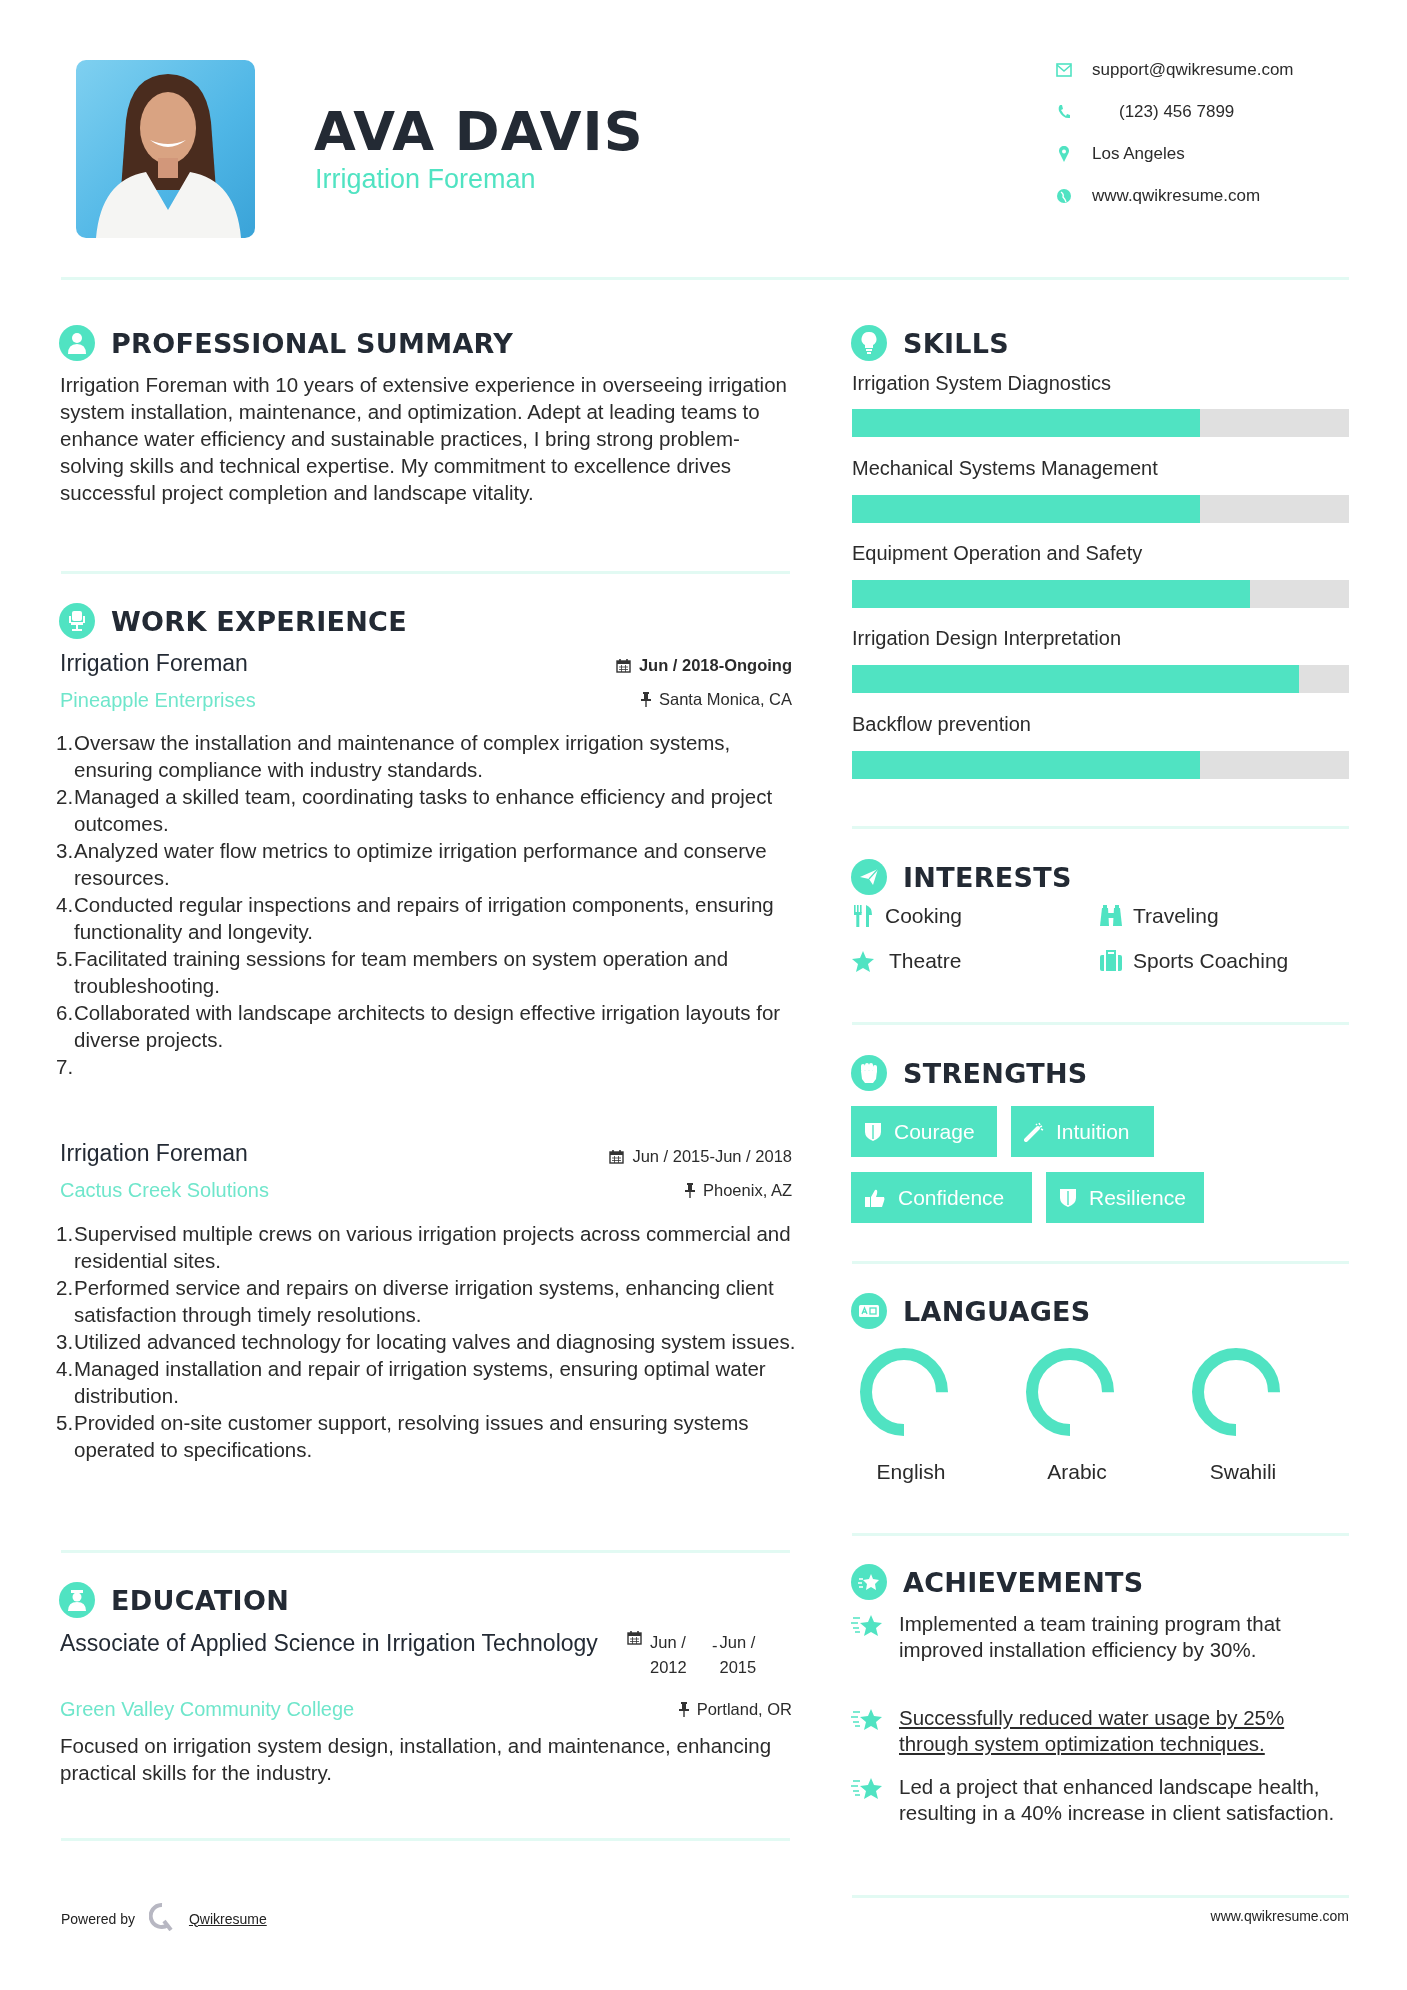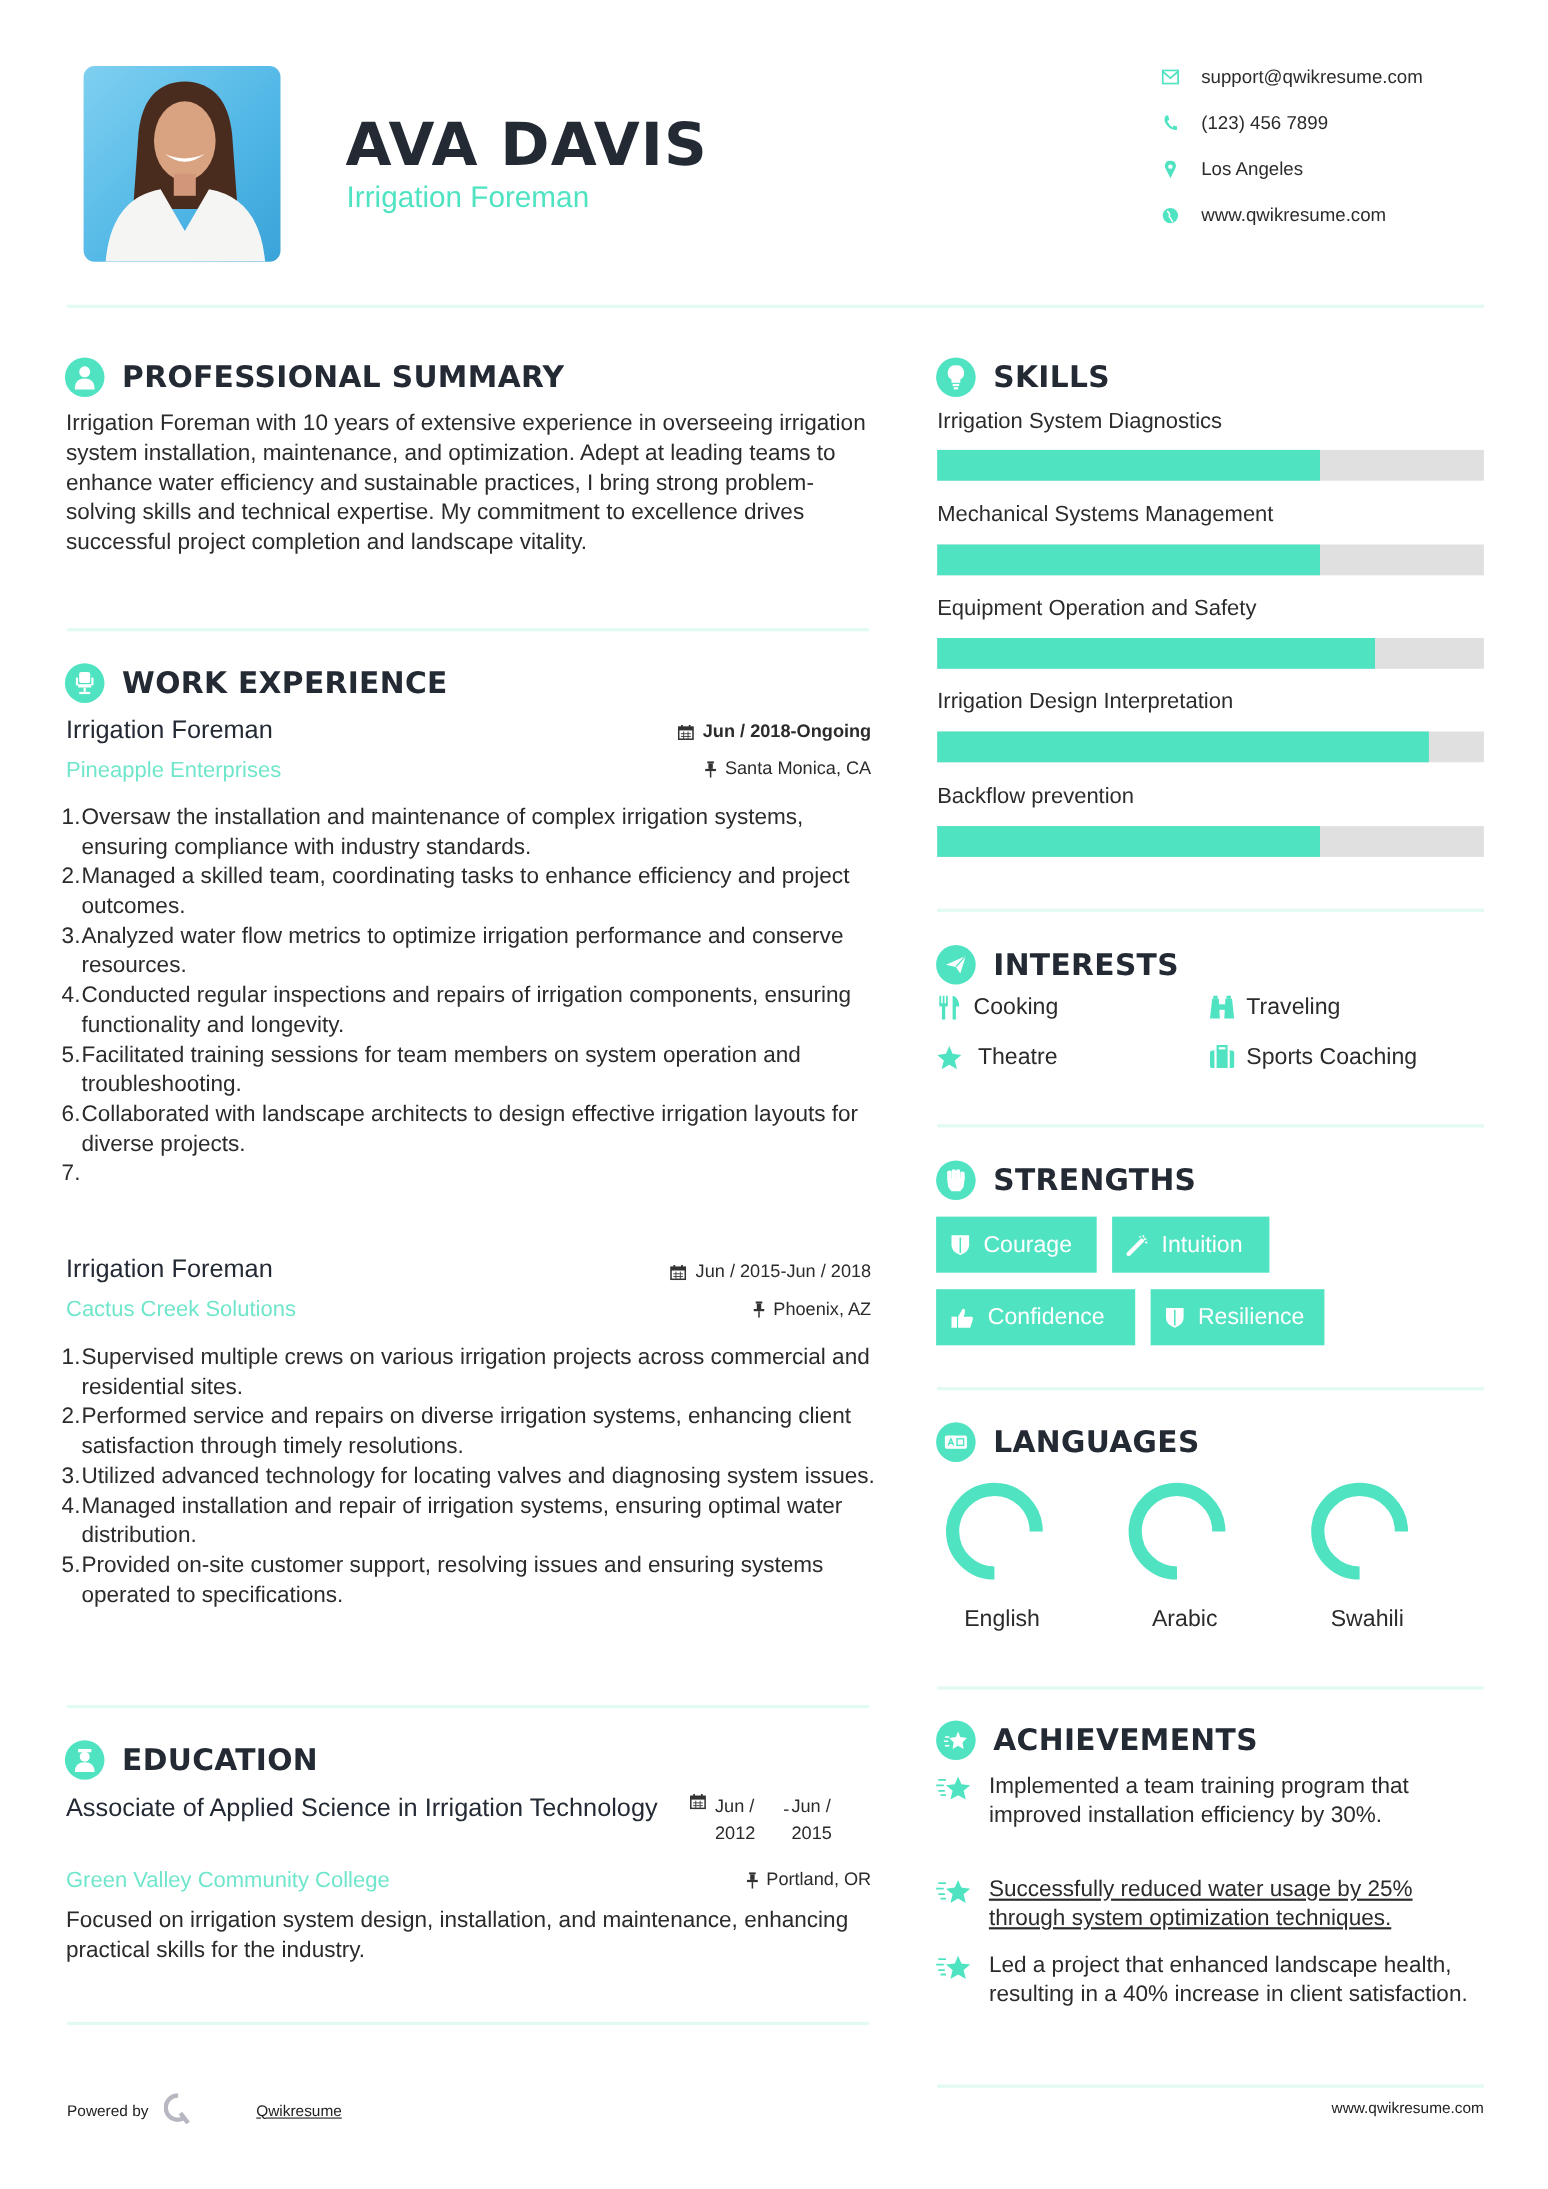--- a/index.html
+++ b/index.html
@@ -29,21 +29,21 @@
   .bar .fill { height: 100%; background: #50e3c2; }
   .interest { display: flex; align-items: center; font-size: 21px; color: #2b2b2b; }
   .interest .ic { width: 24px; margin-right: 10px; display: inline-flex; justify-content: center; }
   .chip { height: 51px; background: #50e3c2; color: #ffffff; display: flex; align-items: center; padding: 0 13px; font-size: 21px; }
   .chip svg { margin-right: 12px; }
   .lang-label { font-size: 21px; color: #2b2b2b; width: 120px; text-align: center; }
   .ach { display: flex; font-size: 20.5px; line-height: 26px; color: #2b2b2b; }
   .ach .ic { width: 36px; flex: 0 0 36px; margin-right: 12px; padding-top: 2px; }
   .footer-left { left: 61px; top: 1903px; display: flex; align-items: center; font-size: 14px; color: #222; }
   .footer-left .q { margin: 0 14px; }
-  .footer-left a { color: #222; text-decoration: underline; font-size: 14px; margin-left: 44px; }
+  .footer-left a { color: #222; text-decoration: underline; font-size: 14px; }
   .footer-right { right: 58px; top: 1908px; font-size: 14px; color: #222; }
 </style>
 </head>
 <body>
 
 <div class="abs photo">
   <svg width="179" height="178" viewBox="0 0 179 178">
     <path d="M50 60 Q55 15 92 14 Q130 15 135 62 L140 130 L45 130 Z" fill="#4a2c1e"></path>
     <ellipse cx="92" cy="68" rx="28" ry="36" fill="#d9a382"></ellipse>
     <path d="M74 80 Q92 94 110 80 Q92 88 74 80Z" fill="#fff"></path>
@@ -57,21 +57,21 @@
 
 <div class="abs contact" style="top:58px;">
   <span class="ic">
     <svg width="16" height="14" viewBox="0 0 16 14">
         <rect x="1" y="1" width="14" height="12" fill="none" stroke="#50e3c2" stroke-width="1.6"></rect>
         <path d="M1 2 L8 8 L15 2" fill="none" stroke="#50e3c2" stroke-width="1.6"></path>
       </svg>
   </span>
   <span>support@qwikresume.com</span>
 </div>
-<div class="abs contact" style="top:100px;">
+<div class="abs contact" style="top:100px;gap:27px;">
   <span class="ic">
     <svg width="14" height="16" viewBox="0 0 14 16">
         <path d="M3 1 L5 1 L6 5 L4 6 Q6 10 9 12 L10 10 L13 11 L13 14 Q6 15 2 7 Q1 3 3 1Z" fill="#50e3c2"></path>
       </svg>
   </span>
   <span>(123) 456 7899</span>
 </div>
 <div class="abs contact" style="top:142px;">
   <span class="ic">
     <svg width="12" height="17" viewBox="0 0 12 17">

